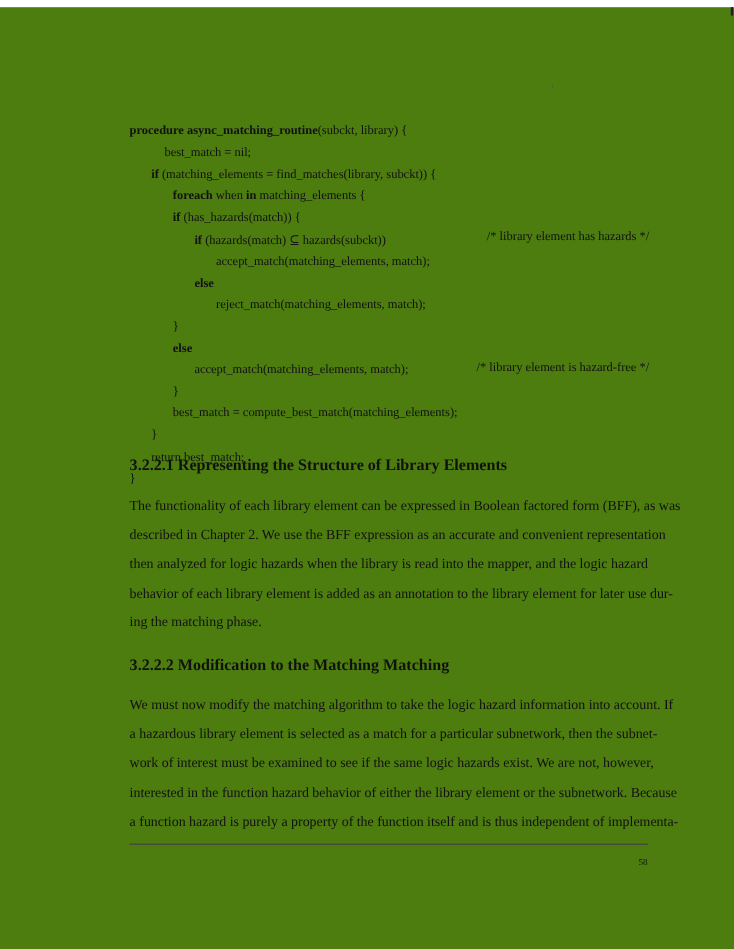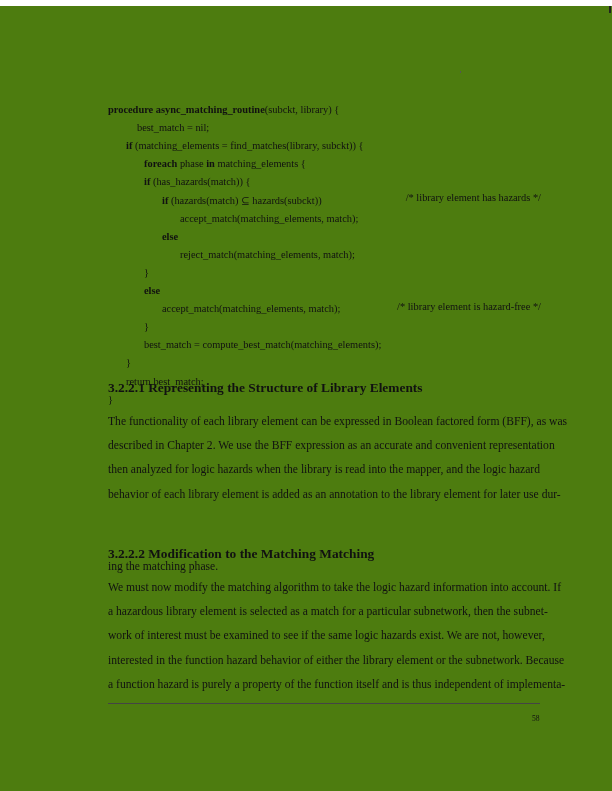--- a/index.html
+++ b/index.html
@@ -6,36 +6,36 @@
   body { width: 612px; height: 791px; position: relative; overflow: hidden;
          font-family: "Liberation Serif", "DejaVu Serif", serif; color: #111; }
   .page { position: absolute; left: 0; top: 6px; width: 612px; height: 791px; background: #4d7c0f; }
   .code-line { position: absolute; font-size: 10.4px; line-height: 12px; white-space: pre; }
   .kw { font-weight: bold; }
   .comment { position: absolute; font-size: 10.4px; line-height: 12px; white-space: pre; margin-top: 16px; }
   .heading { position: absolute; left: 108px; font-weight: bold; font-size: 13.4px; line-height: 16px; }
   .para { position: absolute; left: 108px; width: 432px; font-size: 11.6px; line-height: 24.2px;
           text-align: justify; text-align-last: left; }
   .para .ln { display: block; text-align: justify; text-align-last: justify; height: 24.2px; white-space: nowrap; }
-  .para .ln.last { text-align-last: left; margin-top: 48px; }
+  .para .ln.last { text-align-last: left; }
   .rule { position: absolute; left: 108px; top: 697px; width: 432px; height: 1px; background: #444; }
   .footer-left { position: absolute; left: 108px; top: 708px; font-size: 7.6px; }
   .footer-right { position: absolute; left: 532px; top: 708px; font-size: 7.6px; }
   .speck { position: absolute; background: #555; }
 </style>
 </head>
 <body>
 
 <div class="page">
 
   <div id="code-block">
       <div class="code-line" style="top: 98px; left: 108px;"><span class="kw">procedure </span><span class="kw">async_matching_routine</span><span>(subckt, library) {</span></div>
       <div class="code-line" style="top: 116.1px; left: 126px; margin-left: 11px;"><span>best_match = nil;</span></div>
       <div class="code-line" style="top: 134.2px; left: 126px; text-align: right;"><span class="kw">if</span><span> (matching_elements = find_matches(library, subckt)) {</span></div>
-      <div class="code-line" style="top: 152.3px; left: 144px;"><span class="kw">foreach</span><span> phase </span><span class="kw">in</span><span> matching_elements {</span></div>
+      <div class="code-line" style="top: 152.3px; left: 144px;"><span class="kw">foreach</span><span> when </span><span class="kw">in</span><span> matching_elements {</span></div>
       <div class="code-line" style="top: 170.4px; left: 144px; font-family: Liberation Serif, serif;"><span class="kw">if</span><span> (has_hazards(match)) {</span></div>
       <div class="code-line" style="top: 188.5px; left: 162px; text-align: center;"><span class="kw">if</span><span> (hazards(match) ⊆ hazards(subckt))</span></div>
       <div class="code-line" style="top: 206.6px; left: 180px;"><span>accept_match(matching_elements, match);</span></div>
       <div class="code-line" style="top: 224.7px; left: 162px;"><span class="kw">else</span></div>
       <div class="code-line" style="top: 242.8px; left: 180px;"><span>reject_match(matching_elements, match);</span></div>
       <div class="code-line" style="top: 260.9px; left: 144px;"><span>}</span></div>
       <div class="code-line" style="top: 279px; left: 144px;"><span class="kw">else</span></div>
       <div class="code-line" style="top: 297.1px; left: 162px;"><span>accept_match(matching_elements, match);</span></div>
       <div class="code-line" style="top: 315.2px; left: 144px;"><span>}</span></div>
       <div class="code-line" style="top: 333.3px; left: 144px;"><span>best_match = compute_best_match(matching_elements);</span></div>

